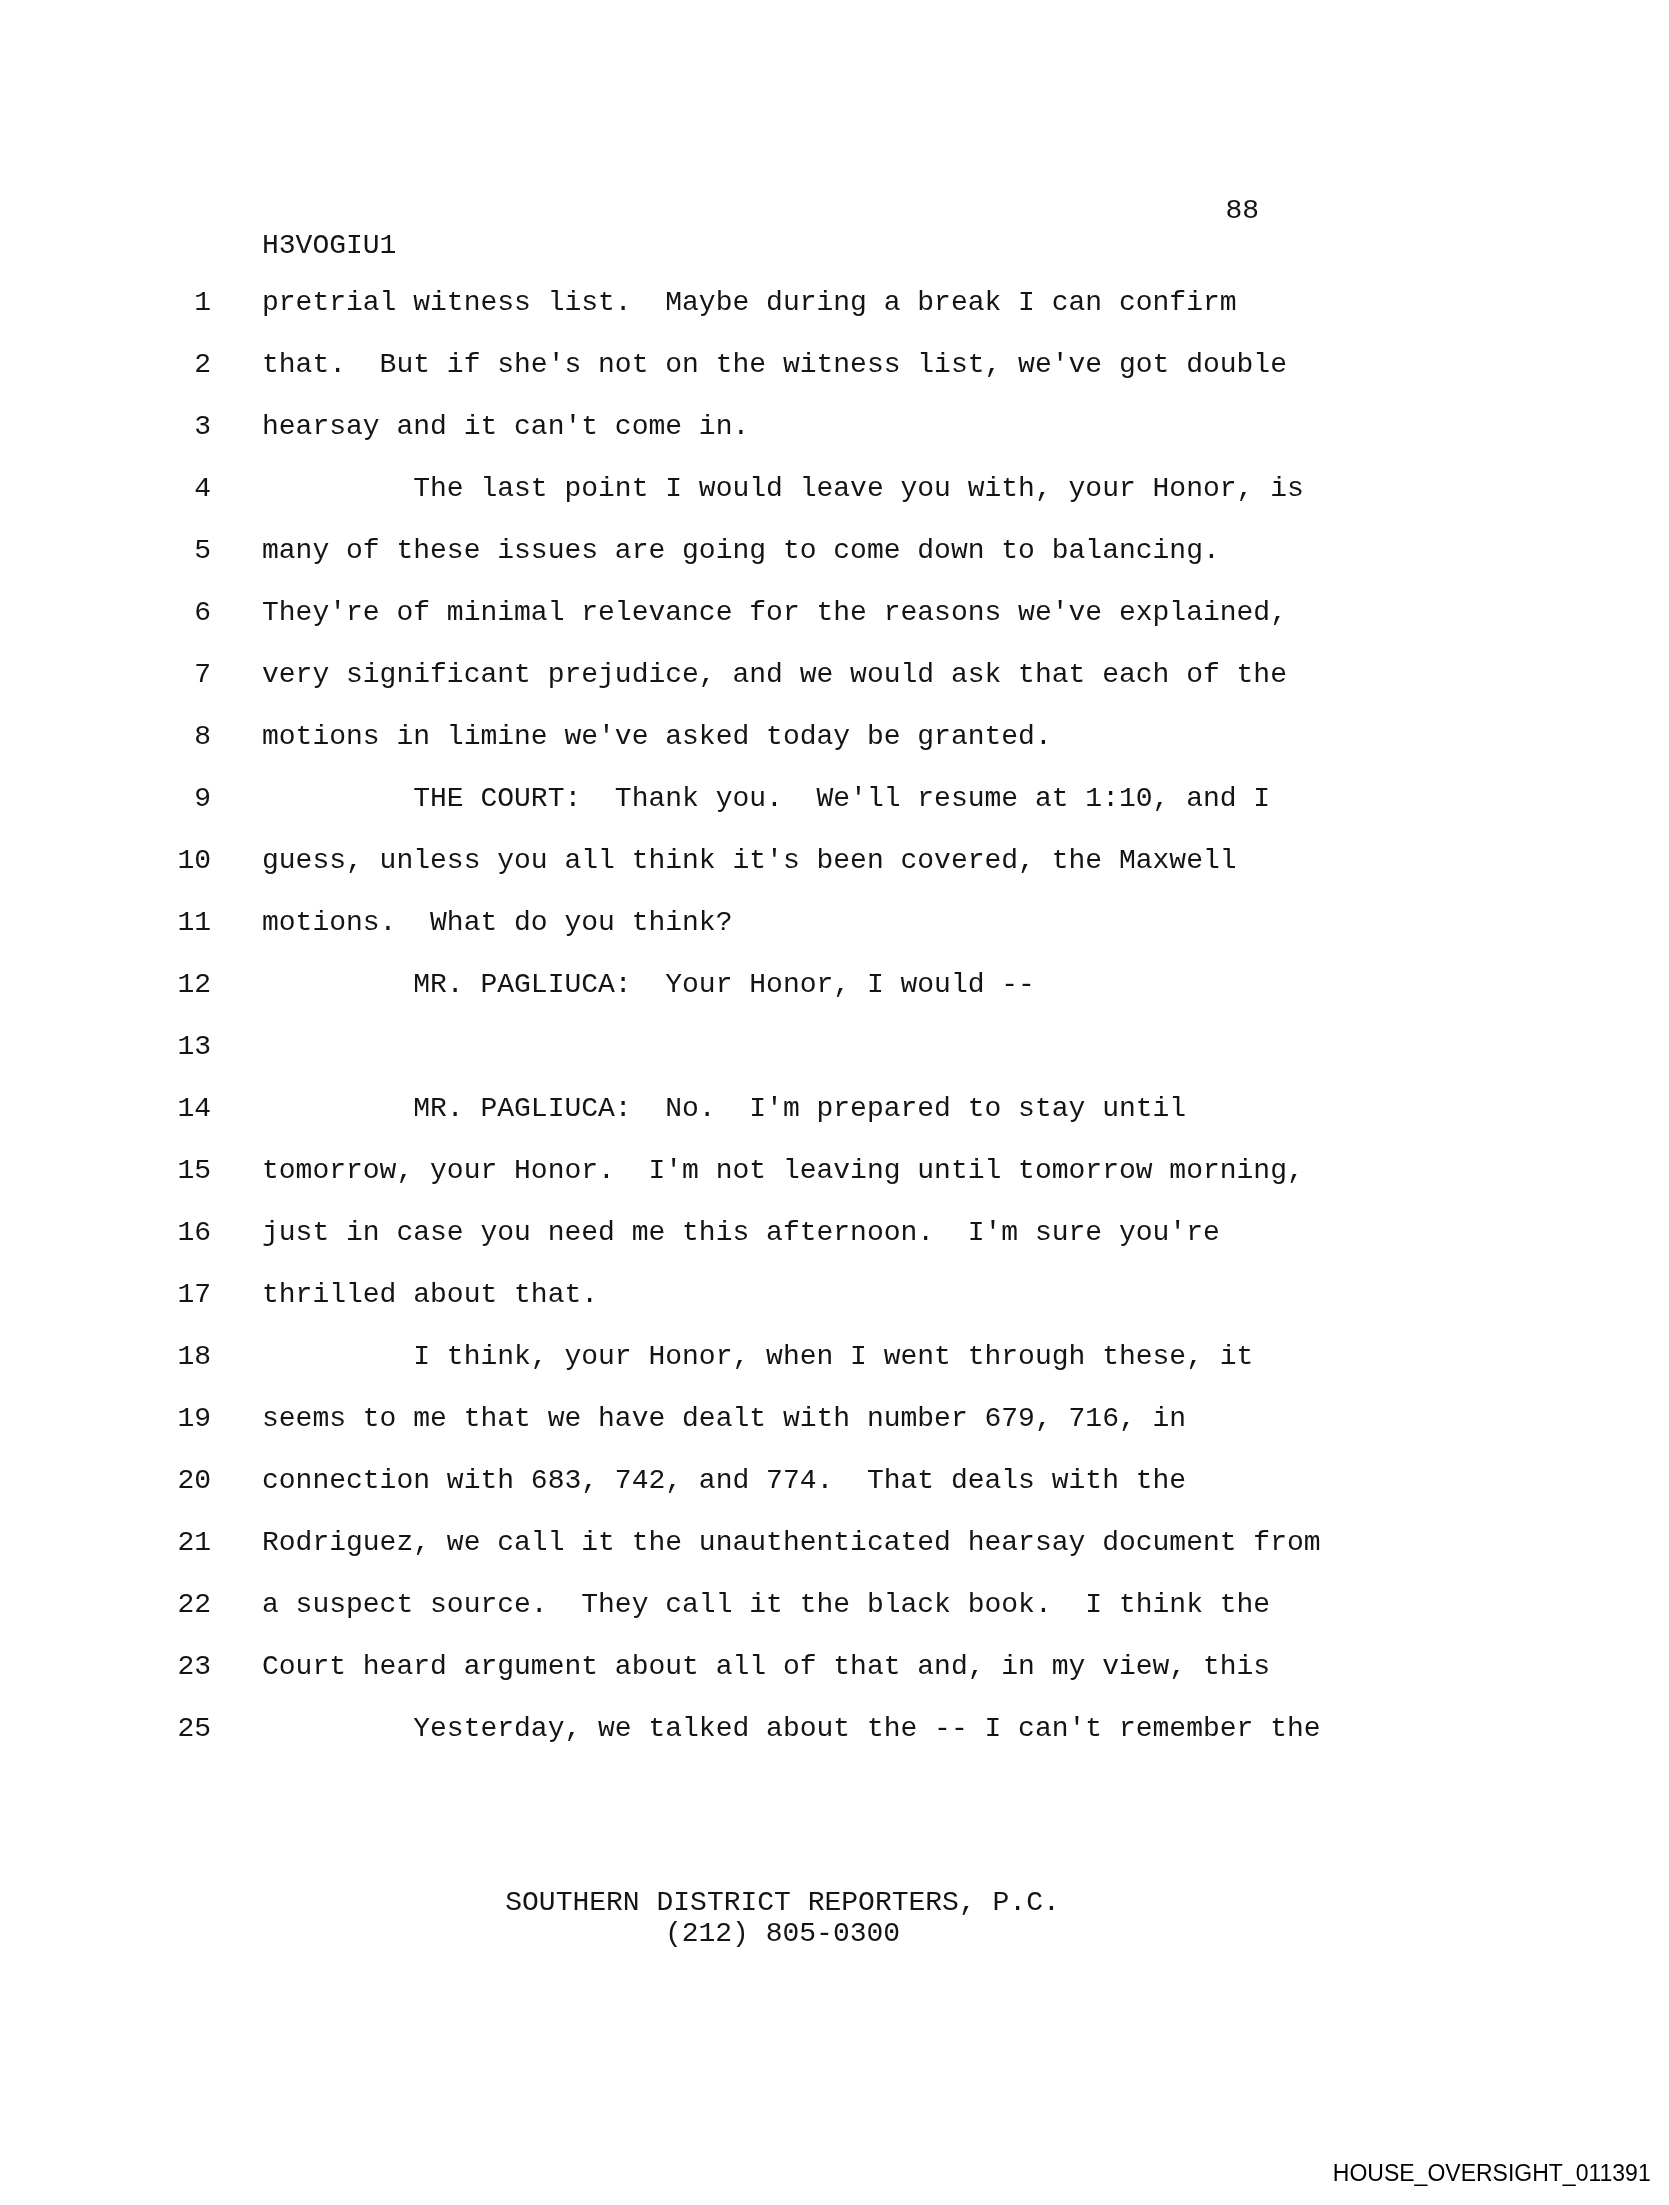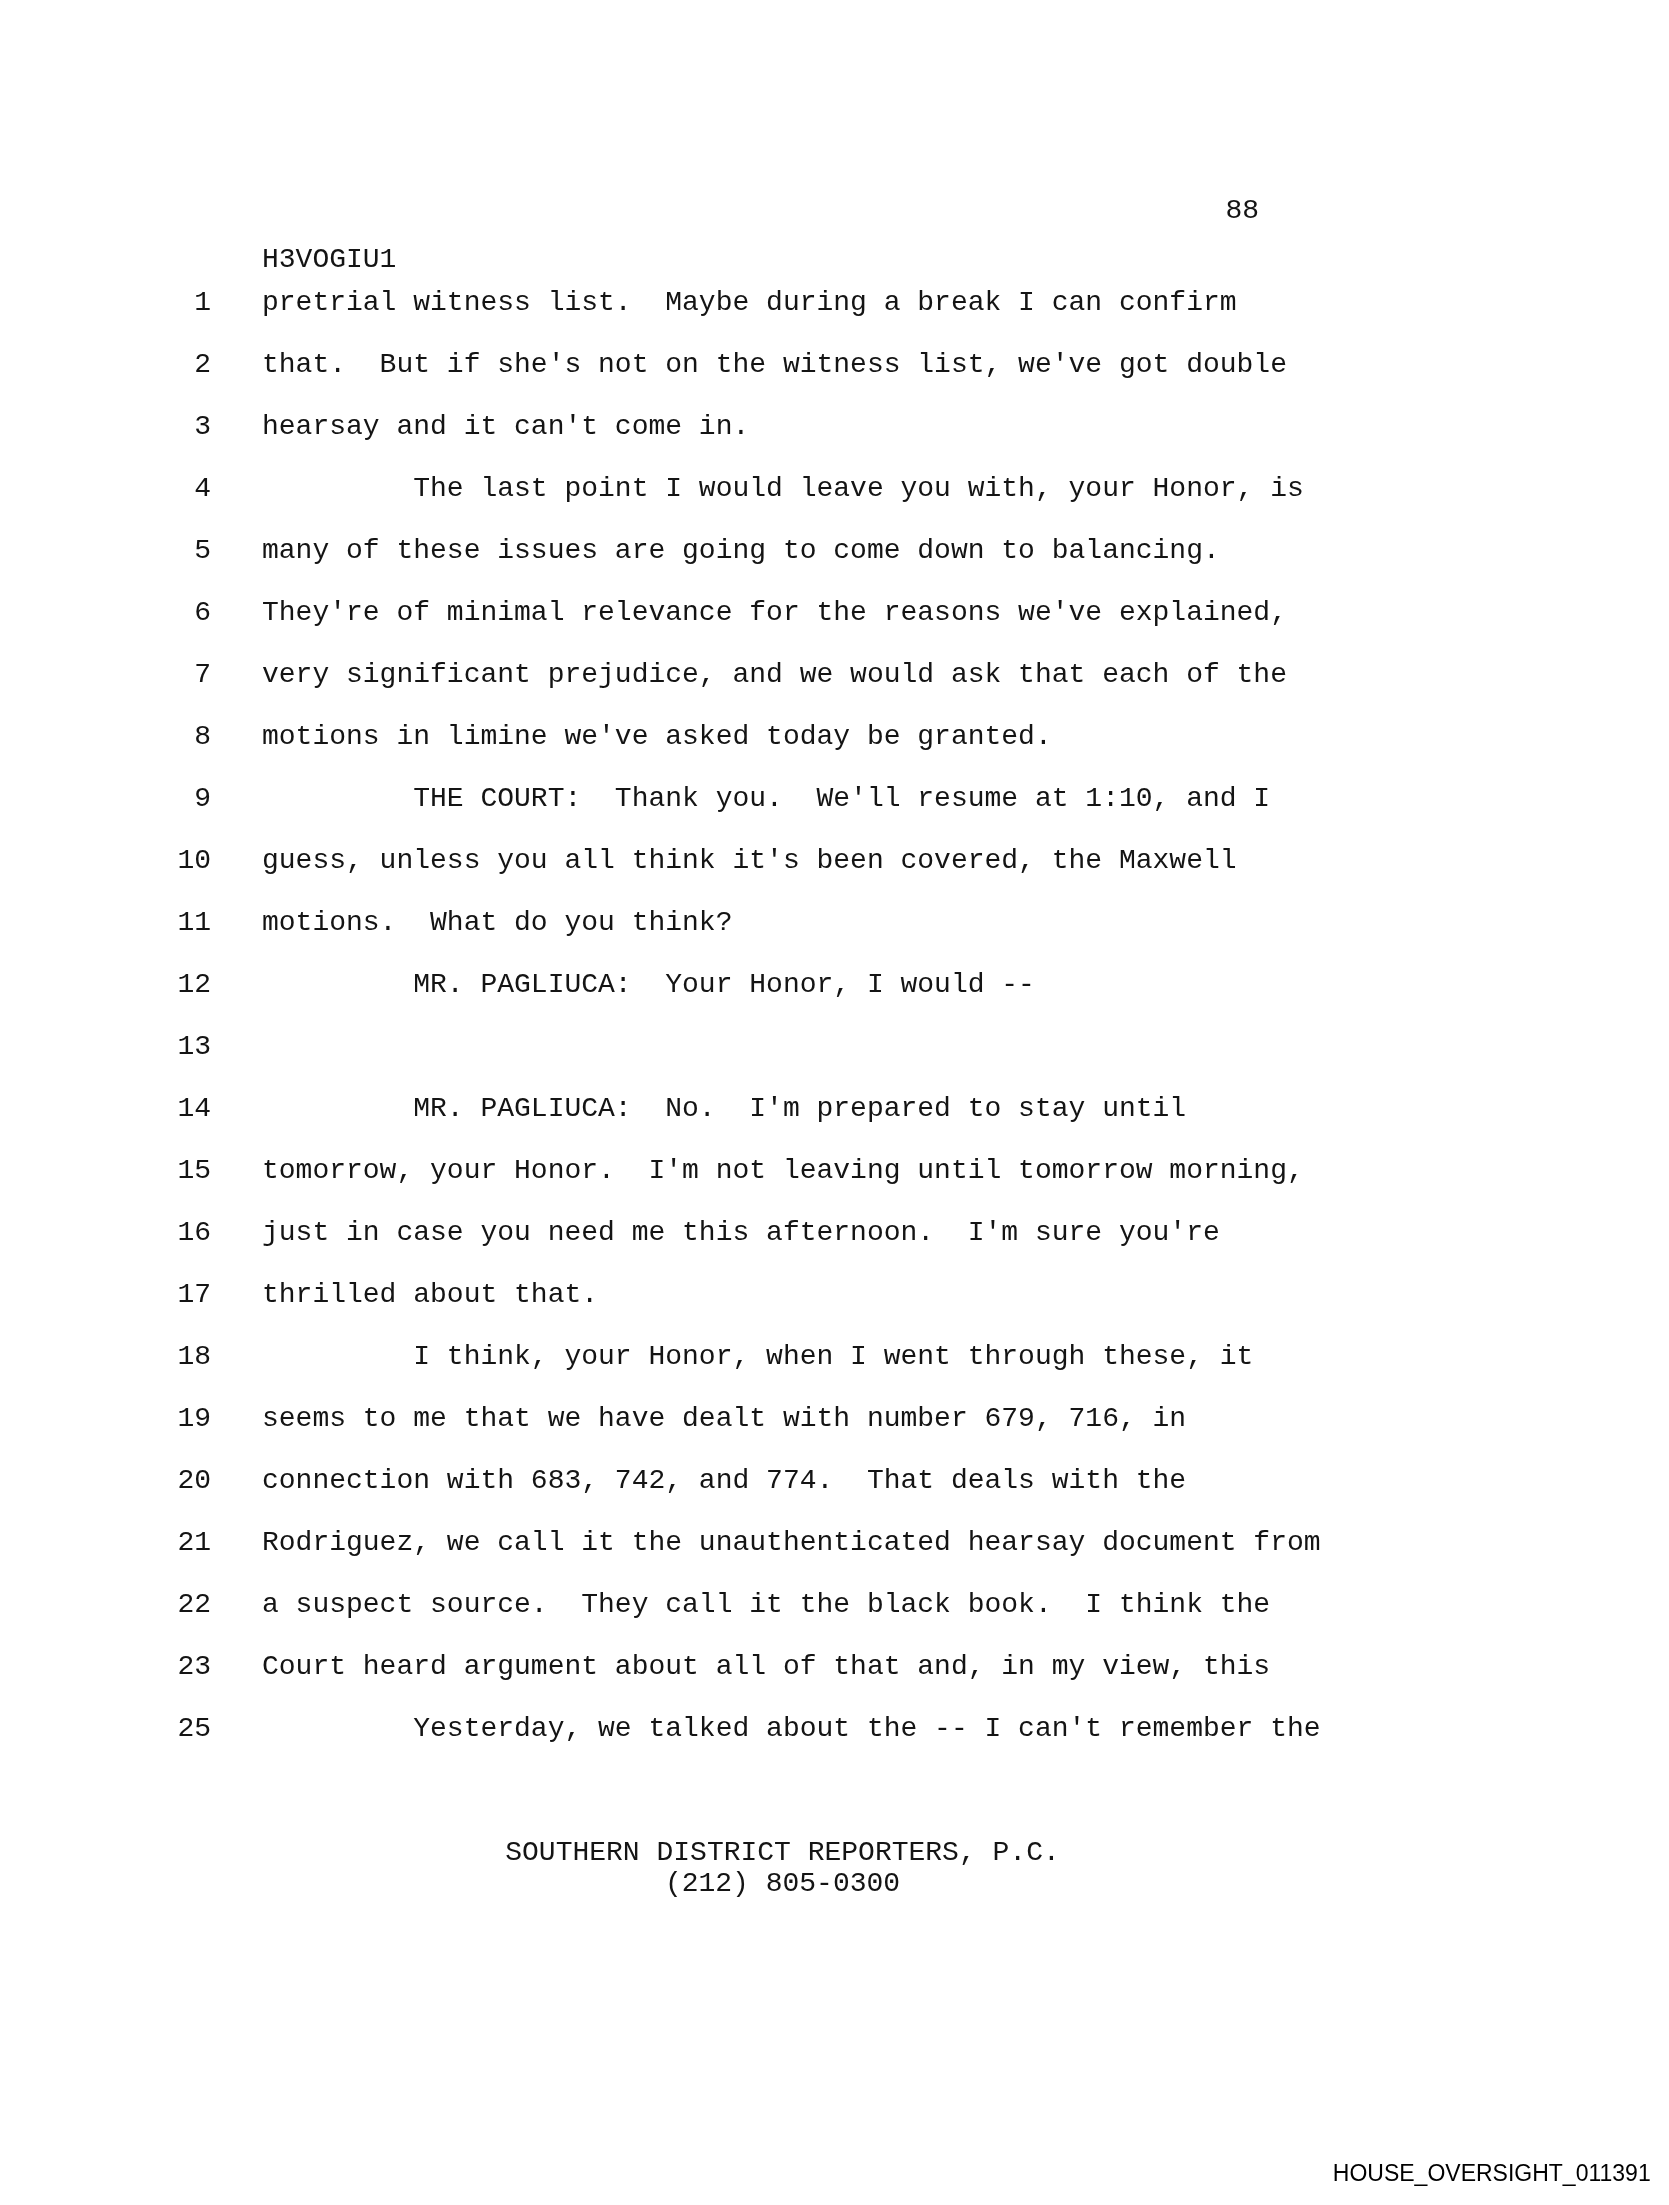--- a/index.html
+++ b/index.html
@@ -21,21 +21,21 @@
   .page-number {
     position: absolute;
     top: 194px;
     left: 0;
     width: 1259px;
     text-align: right;
     line-height: 33px;
   }
   .header-id {
     position: absolute;
-    top: 243px;
+    top: 229px;
     left: 262px;
     line-height: 33px;
     white-space: pre;
   }
   .lines {
     position: absolute;
     top: 272px;
     left: 0;
     width: 1669px;
   }
@@ -54,21 +54,21 @@
     left: 0;
     width: 211px;
     text-align: right;
   }
   .lt {
     left: 262px;
     white-space: pre;
   }
   .footer {
     position: absolute;
-    top: 1837px;
+    top: 1887px;
     left: 262px;
     width: 1041px;
     text-align: center;
     line-height: 31px;
   }
   .watermark {
     position: absolute;
     top: 2157px;
     right: 18.3px;
     font-family: "Liberation Sans", "DejaVu Sans", sans-serif;

